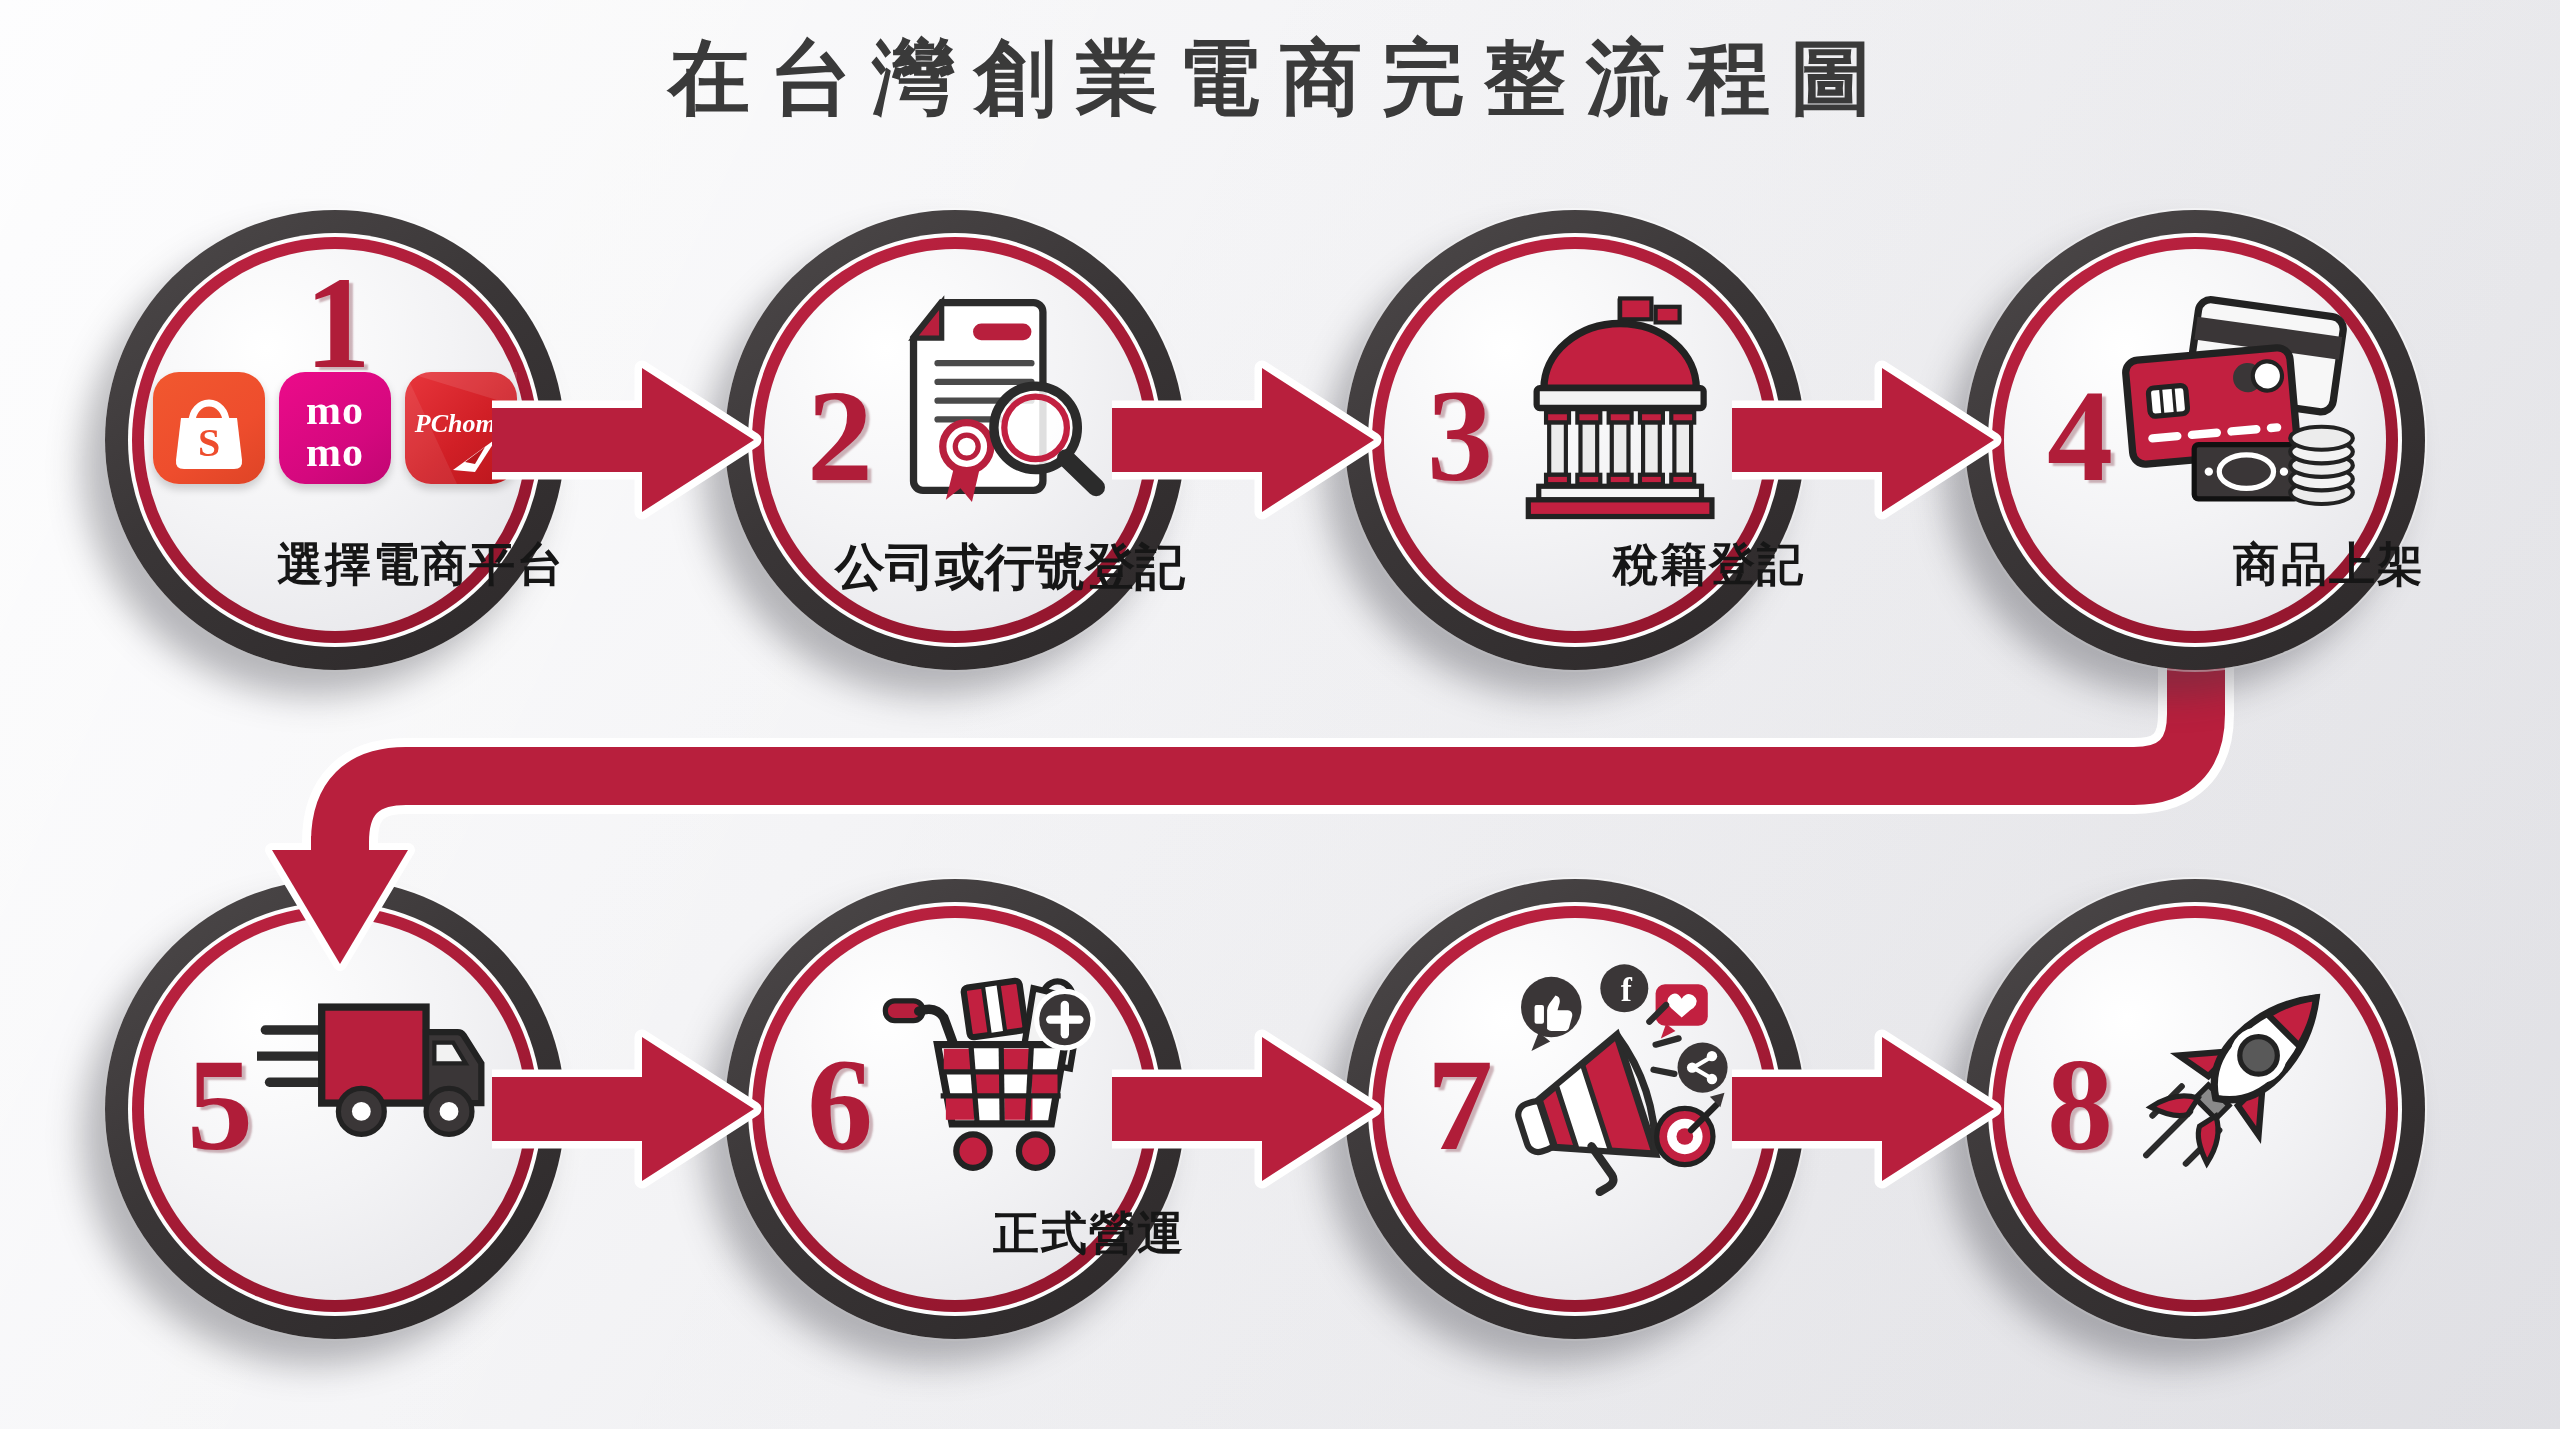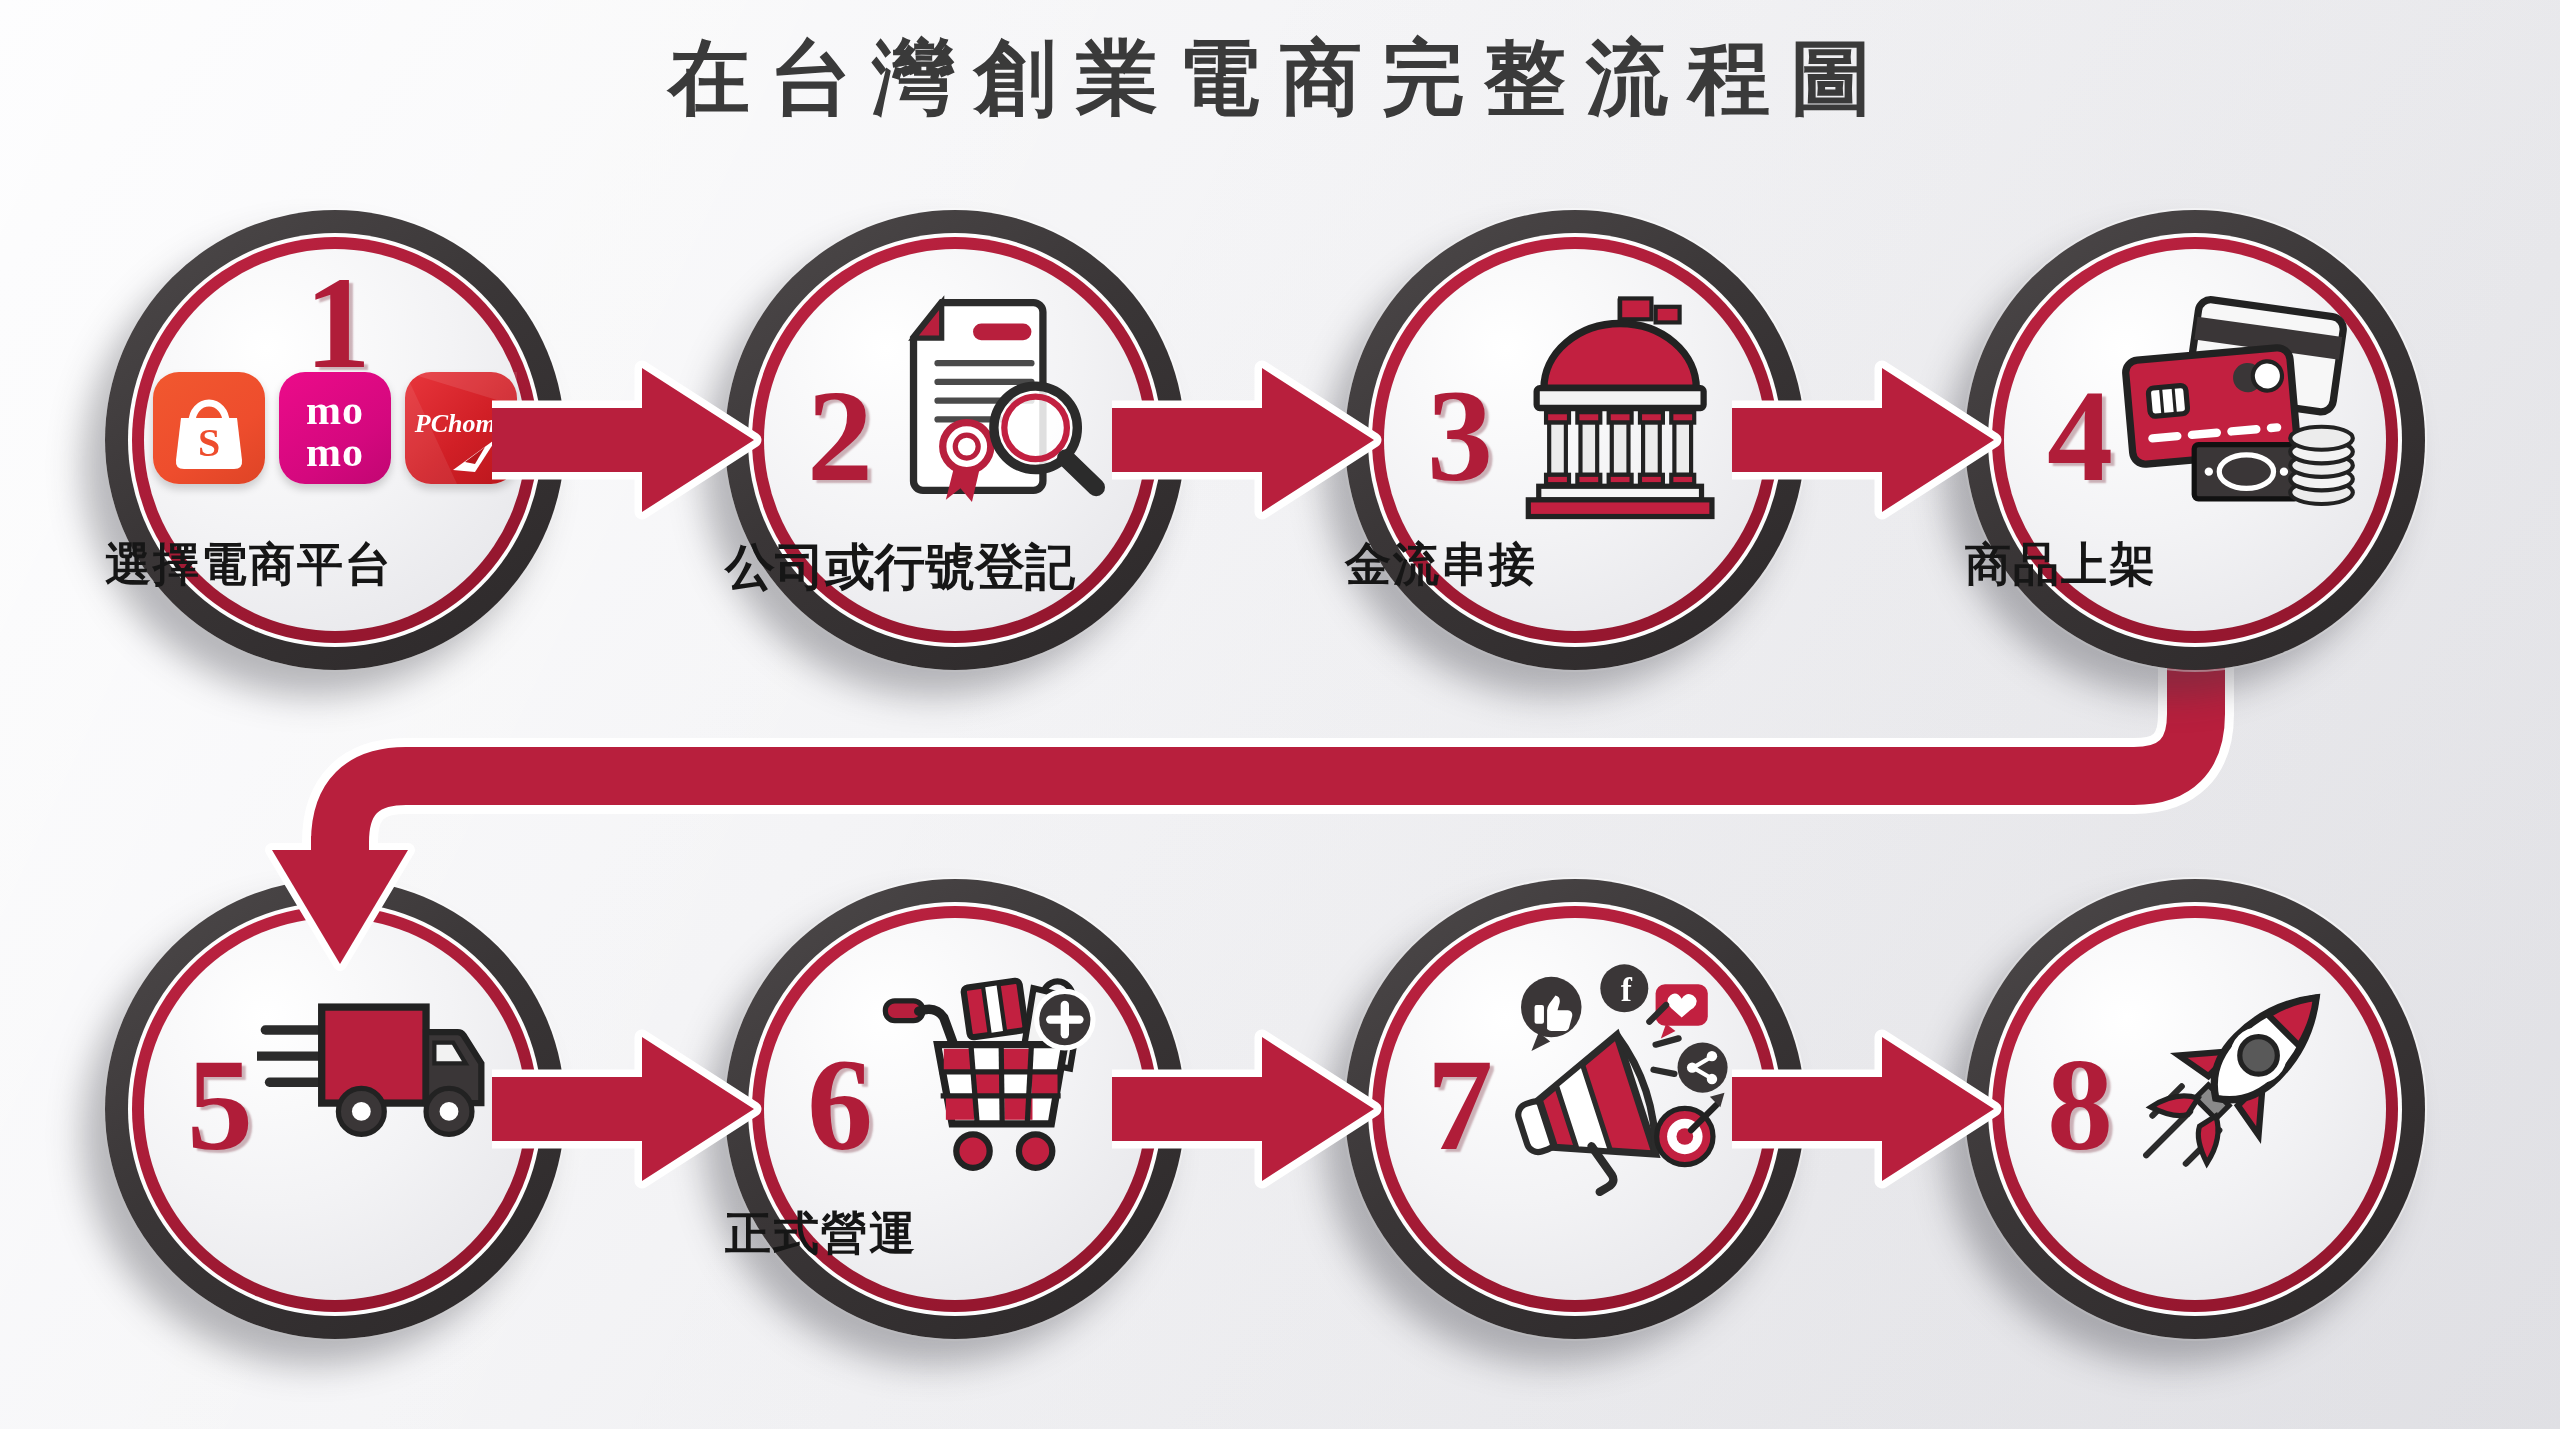--- a/index.html
+++ b/index.html
@@ -27,21 +27,21 @@
   .ringR{position:absolute;inset:27px;border-radius:50%;background:linear-gradient(150deg,#c02342,#96172f 80%);}
   .disc{position:absolute;inset:39px;border-radius:50%;
     background:radial-gradient(circle at 32% 26%,#ffffff 0%,#f3f3f5 48%,#e3e3e7 100%);}
 
   .num{position:absolute;left:40px;top:50%;width:150px;transform:translateY(-53%);
     text-align:center;font-size:132px;font-weight:900;color:#b01d39;
     text-shadow:4px 3px 2px rgba(100,12,30,.30);}
   .s1 .num{left:50%;top:36px;transform:translateX(-46%);width:auto;}
 
   .icon{position:absolute;left:152px;top:78px;width:240px;height:240px;}
-  .label{position:absolute;left:0;width:100%;text-align:left;top:324px;
+  .label{position:absolute;left:0;width:100%;text-align:right;top:324px;
     font-size:46px;font-weight:900;color:#161616;letter-spacing:2px;}
   .label.long{font-size:50px;letter-spacing:0;}
 
   .logos{position:absolute;left:50%;top:162px;transform:translateX(-50%);display:flex;gap:14px;}
   .tile{width:112px;height:112px;border-radius:26px;position:relative;box-shadow:0 5px 9px rgba(0,0,0,.18);}
   .tile svg{position:absolute;inset:0;width:112px;height:112px;}
   .tile.shopee{background:linear-gradient(145deg,#f1582f,#ee4d2d 60%,#de4426);}
   .tile.momo{background:linear-gradient(145deg,#ec0b8a,#d4087e 65%,#c10672);}
   .tile.pchome{background:linear-gradient(135deg,#e8363c 0%,#d11f26 55%,#b8161c 100%);}
 
@@ -148,21 +148,21 @@
           <rect x="140" y="129" width="16" height="50" fill="#ececec"></rect>
           <rect x="137" y="179" width="22" height="9" fill="#c22040"></rect>
           <rect x="167" y="119" width="22" height="10" fill="#c22040"></rect>
           <rect x="170" y="129" width="16" height="50" fill="#ececec"></rect>
           <rect x="167" y="179" width="22" height="9" fill="#c22040"></rect>
         </g>
       </g>
       <rect x="40" y="190" width="156" height="13" fill="#f4f4f4" stroke="#222" stroke-width="5"></rect>
       <rect x="30" y="203" width="176" height="16" fill="#c22040" stroke="#222" stroke-width="5"></rect>
     </svg>
-    <div class="label">金流串接</div>
+    <div class="label">稅籍登記</div>
   </div>
 
   <div class="step s4">
     <div class="ringD"></div>
     <div class="ringW"></div>
     <div class="ringR"></div>
     <div class="disc"></div>
     <div class="num">4</div>
     <svg class="icon" viewBox="0 0 230 230">
       <g transform="rotate(8 150 70)">

